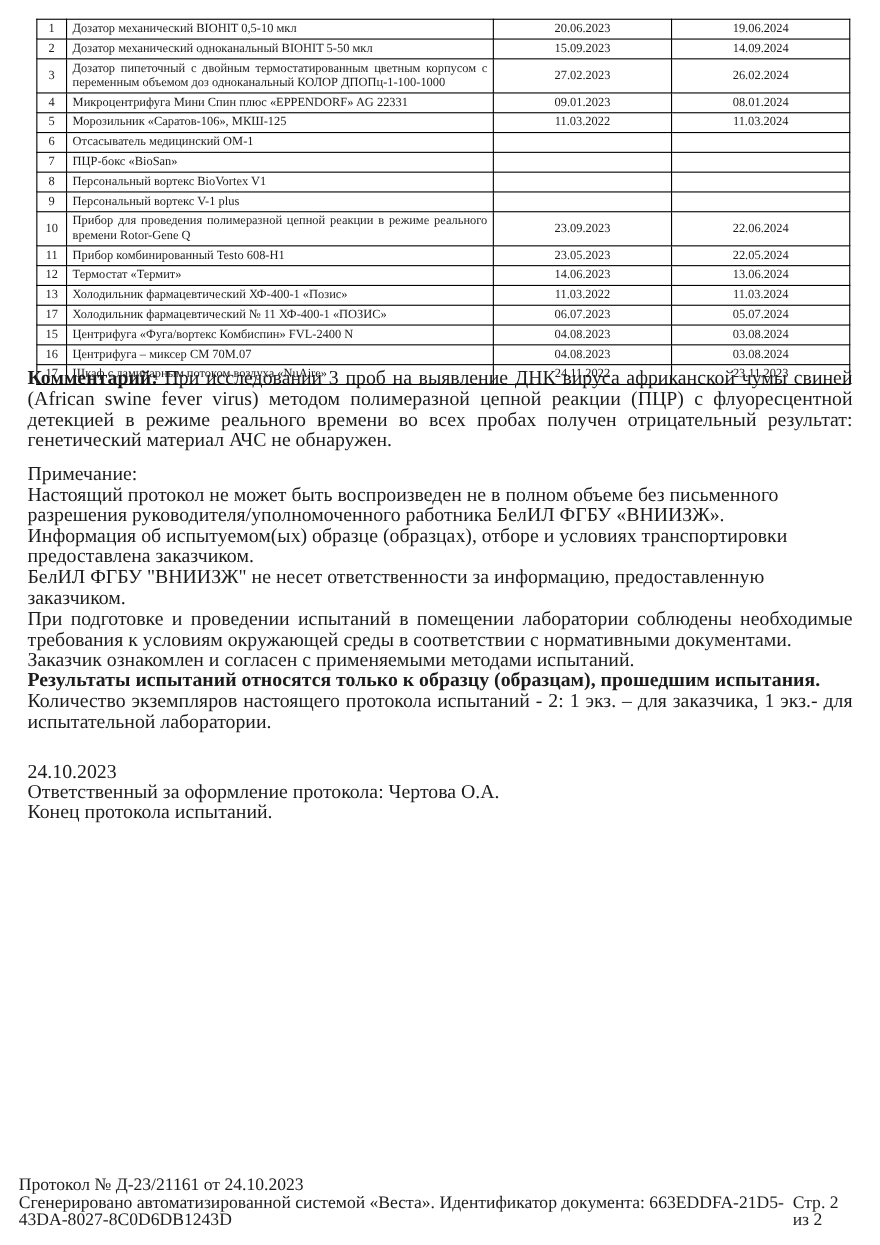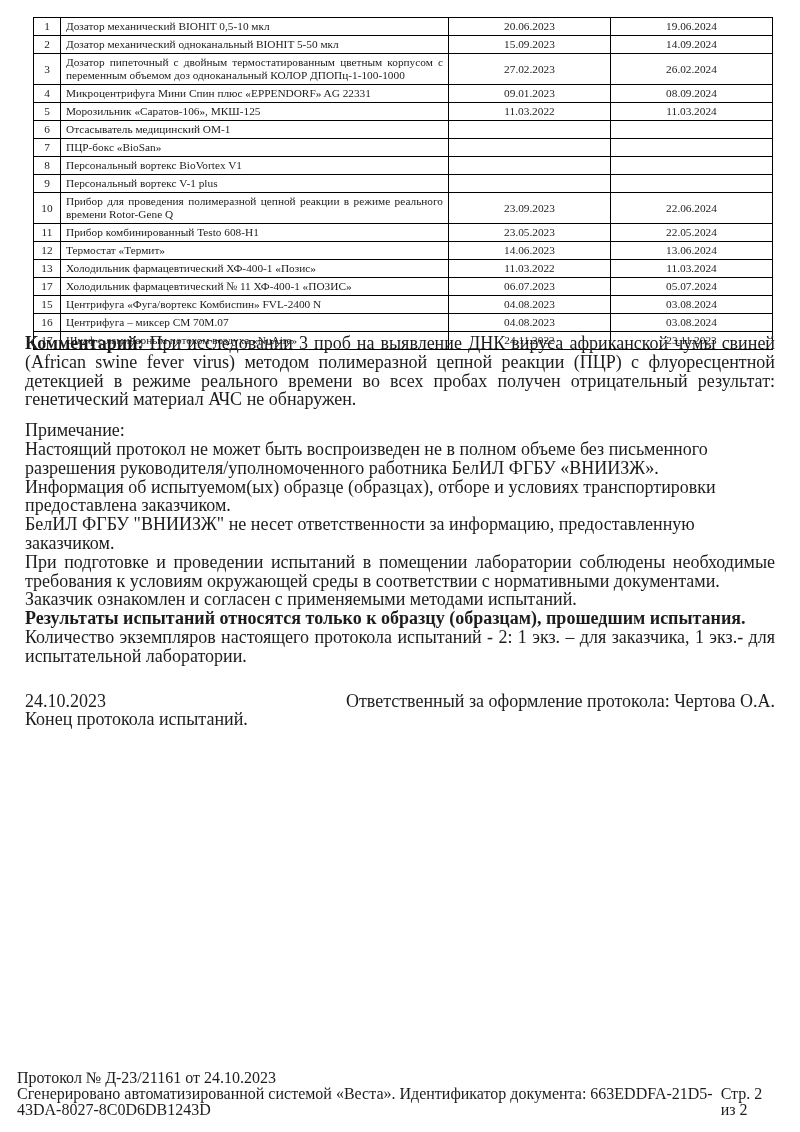--- a/index.html
+++ b/index.html
@@ -43,20 +43,21 @@
   }
   .para-comment { text-align: justify; margin-top: 4px; }
   .notes-title { margin-top: 12px; }
   .note { text-align: left; }
   .note.justified { text-align: justify; }
   .note.bold { font-weight: bold; }
   .signoff-row {
     display: flex;
     justify-content: space-between;
     margin-top: 26px;
+    flex-direction: column;
   }
   
   .footer {
     position: absolute;
     left: 17px;
     right: 22px;
     bottom: 14px;
     font-size: 16px;
     line-height: 16px;
   }
@@ -97,21 +98,21 @@
           <td class="c-num">3</td>
           <td class="c-name">Дозатор пипеточный с двойным термостатированным цветным корпусом с переменным объемом доз одноканальный КОЛОР ДПОПц-1-100-1000</td>
           <td class="c-date">27.02.2023</td>
           <td class="c-date">26.02.2024</td>
         </tr>
 
         <tr>
           <td class="c-num">4</td>
           <td class="c-name">Микроцентрифуга Мини Спин плюс «EPPENDORF» AG 22331</td>
           <td class="c-date">09.01.2023</td>
-          <td class="c-date">08.09.2024</td>
+          <td class="c-date">08.01.2024</td>
         </tr>
 
         <tr>
           <td class="c-num">5</td>
           <td class="c-name">Морозильник «Саратов-106», МКШ-125</td>
           <td class="c-date">11.03.2022</td>
           <td class="c-date">11.03.2024</td>
         </tr>
 
         <tr>

